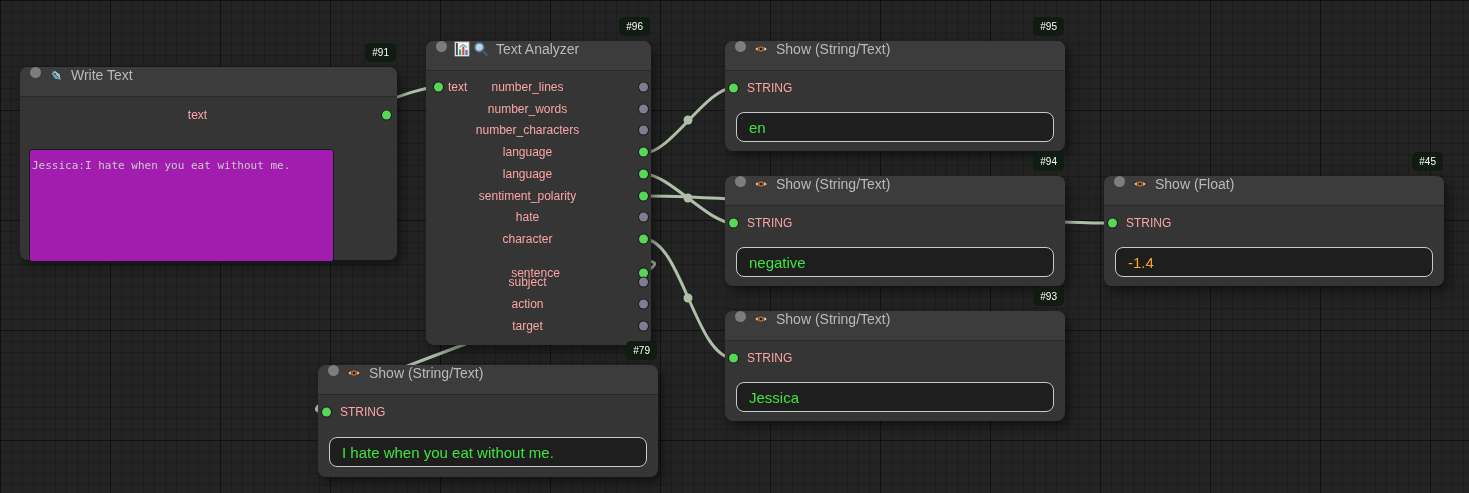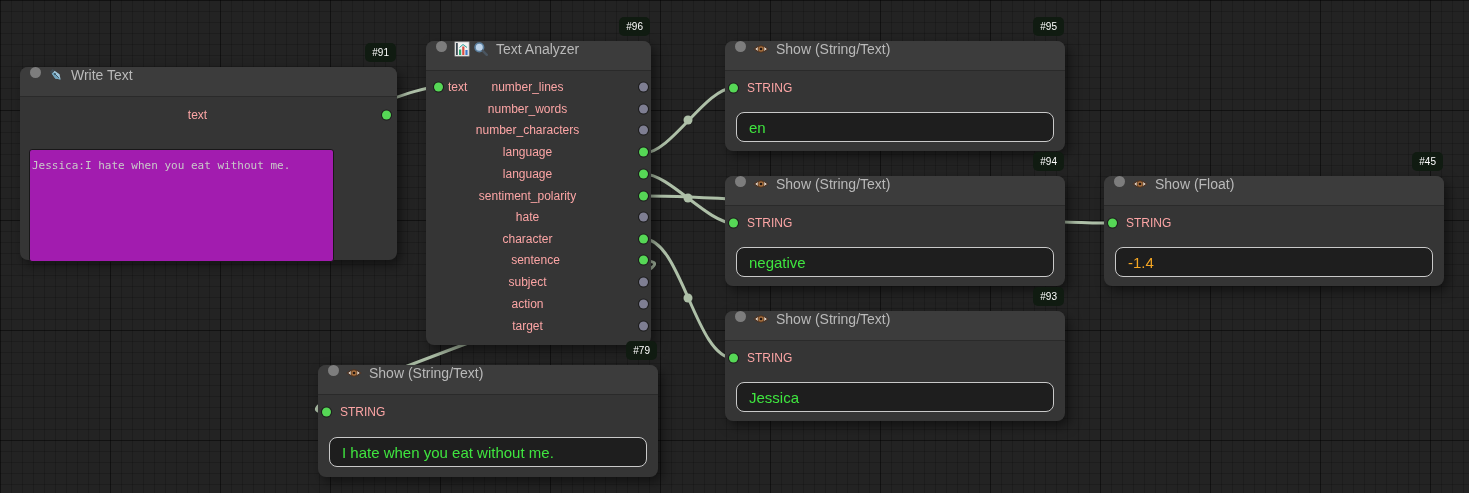--- a/index.html
+++ b/index.html
@@ -163,21 +163,21 @@
       <span class="pdot on dout"></span>
     </div>
     <div class="prow" style="top:165.2px;">
       <span class="plabel r">hate</span>
       <span class="pdot off dout"></span>
     </div>
     <div class="prow" style="top:186.9px;">
       <span class="plabel r">character</span>
       <span class="pdot on dout"></span>
     </div>
-    <div class="prow" style="top:208px;padding-left:16px;">
+    <div class="prow" style="top:221px;padding-left:16px;">
       <span class="plabel r">sentence</span>
       <span class="pdot on dout"></span>
     </div>
     <div class="prow" style="top:230.3px;">
       <span class="plabel r">subject</span>
       <span class="pdot off dout"></span>
     </div>
     <div class="prow" style="top:252px;">
       <span class="plabel r">action</span>
       <span class="pdot off dout"></span>

